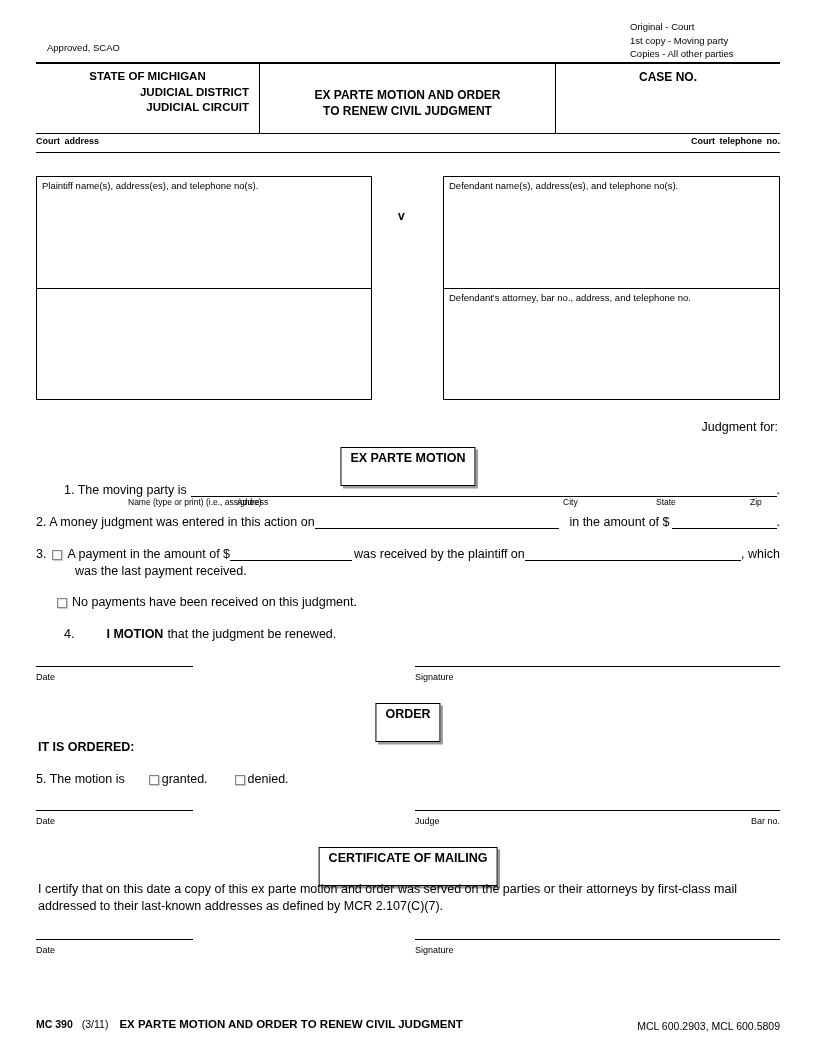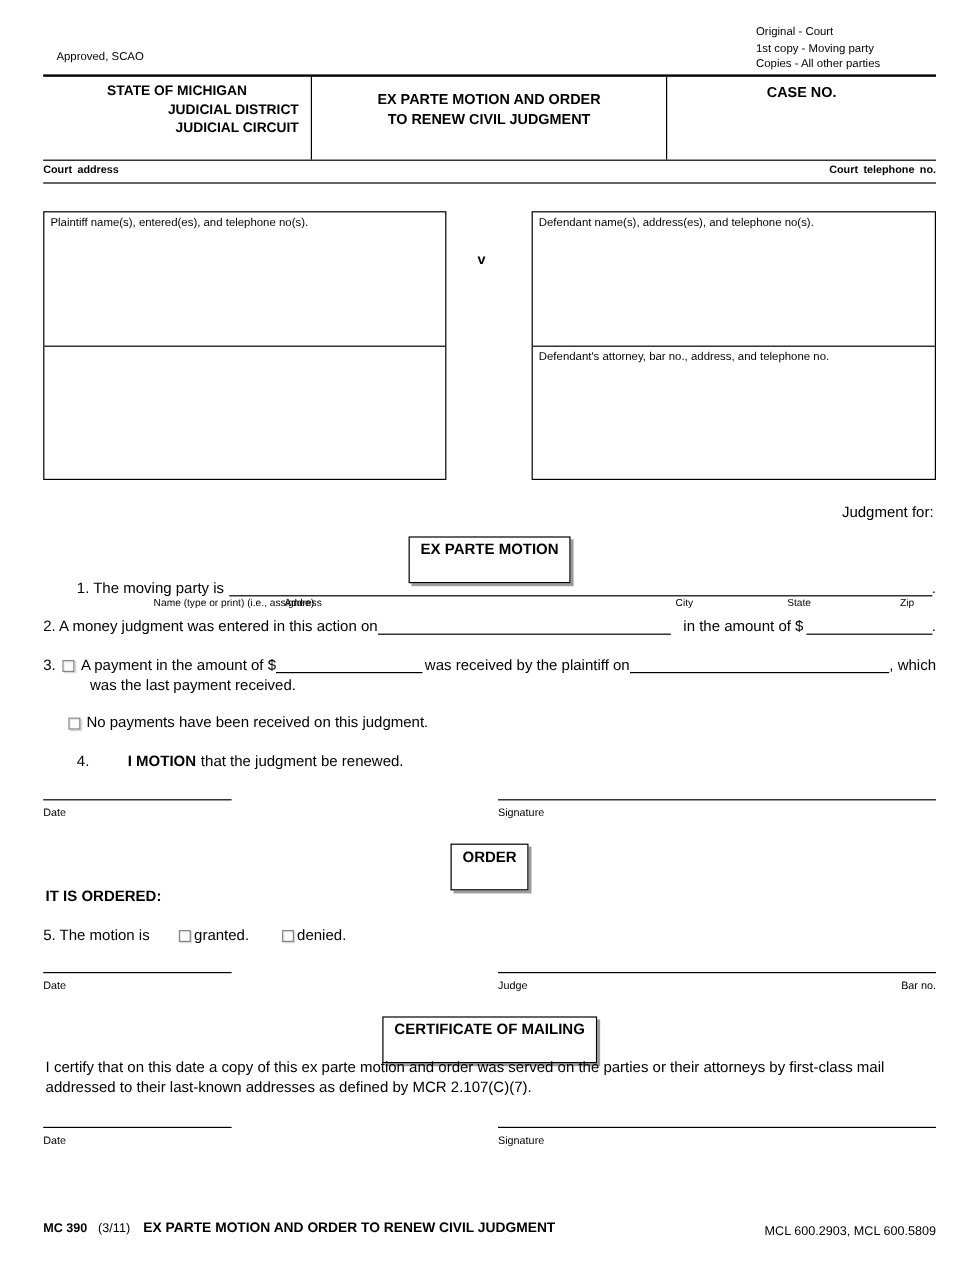--- a/index.html
+++ b/index.html
@@ -20,21 +20,21 @@
   .header-box {
     left:36px; top:62px; width:744px; height:72px;
     border-top:2px solid #000; border-bottom:1.5px solid #000;
     display:flex;
   }
   .hcell-left { width:224px; border-right:1.5px solid #000; padding-top:5px;
                 font-weight:bold; font-size:11.5px; line-height:15.5px; }
   .hcell-left .c { text-align:center; }
   .hcell-left .r { text-align:right; padding-right:10px; }
   .hcell-center { flex:1; border-right:1.5px solid #000; text-align:center;
-                  padding-top:11px; font-weight:bold; font-size:12px; line-height:16px; }
+                  padding-top:23px; font-weight:bold; font-size:12px; line-height:16px; }
   .hcell-right { width:224px; text-align:center; padding-top:6px;
                  font-weight:bold; font-size:12px; }
   .case-fill { height:40px; }
 
   .court-row { left:36px; top:136px; width:744px; display:flex;
                justify-content:space-between; font-size:9px; font-weight:bold;
                word-spacing:2px; }
   .court-rule { left:36px; top:152px; width:744px; border-bottom:1.5px solid #000; }
 
   
@@ -118,21 +118,21 @@
   </div>
 
   <div class="abs court-row">
     <span>Court address</span>
     <span>Court telephone no.</span>
   </div>
   <div class="abs court-rule"></div>
 
   <div class="abs pbox pbox-left">
     <div class="half-top">
-      <div class="lbl">Plaintiff name(s), entered(es), and telephone no(s).</div>
+      <div class="lbl">Plaintiff name(s), address(es), and telephone no(s).</div>
     </div>
   </div>
 
   <div class="abs versus">v</div>
 
   <div class="abs pbox pbox-right">
     <div class="half-top">
       <div class="lbl">Defendant name(s), address(es), and telephone no(s).</div>
     </div>
     <div class="half-bot">

